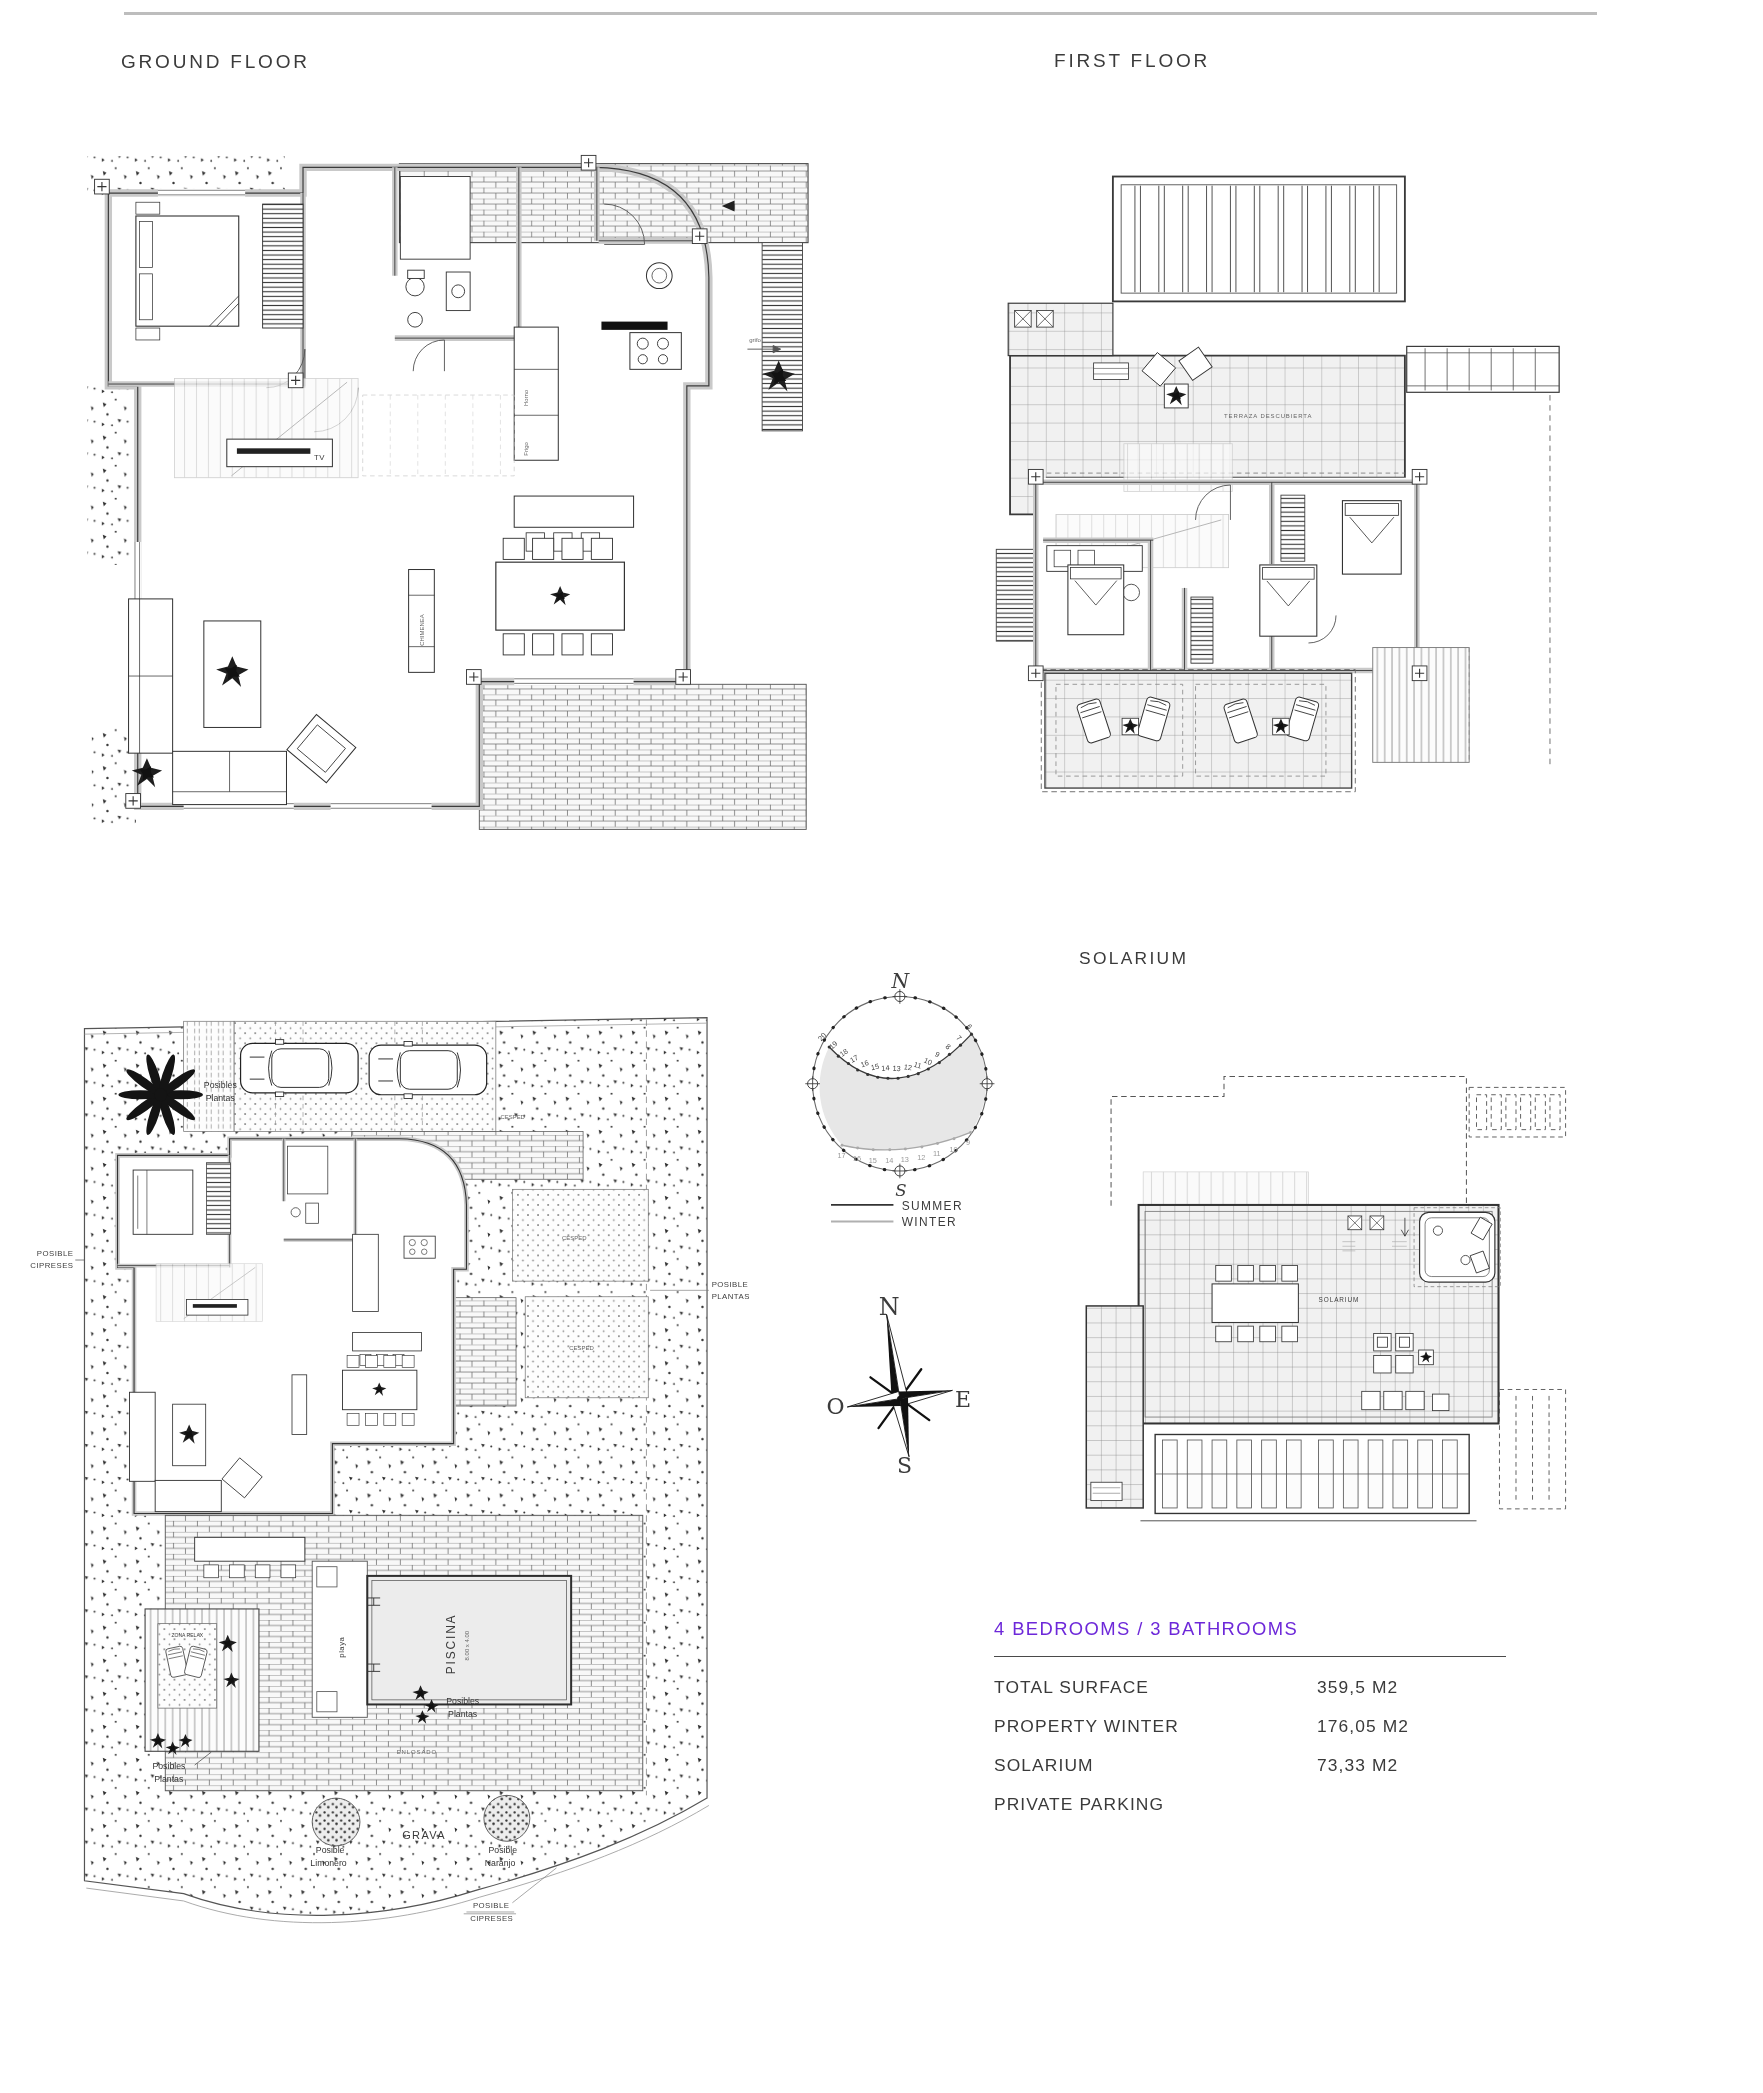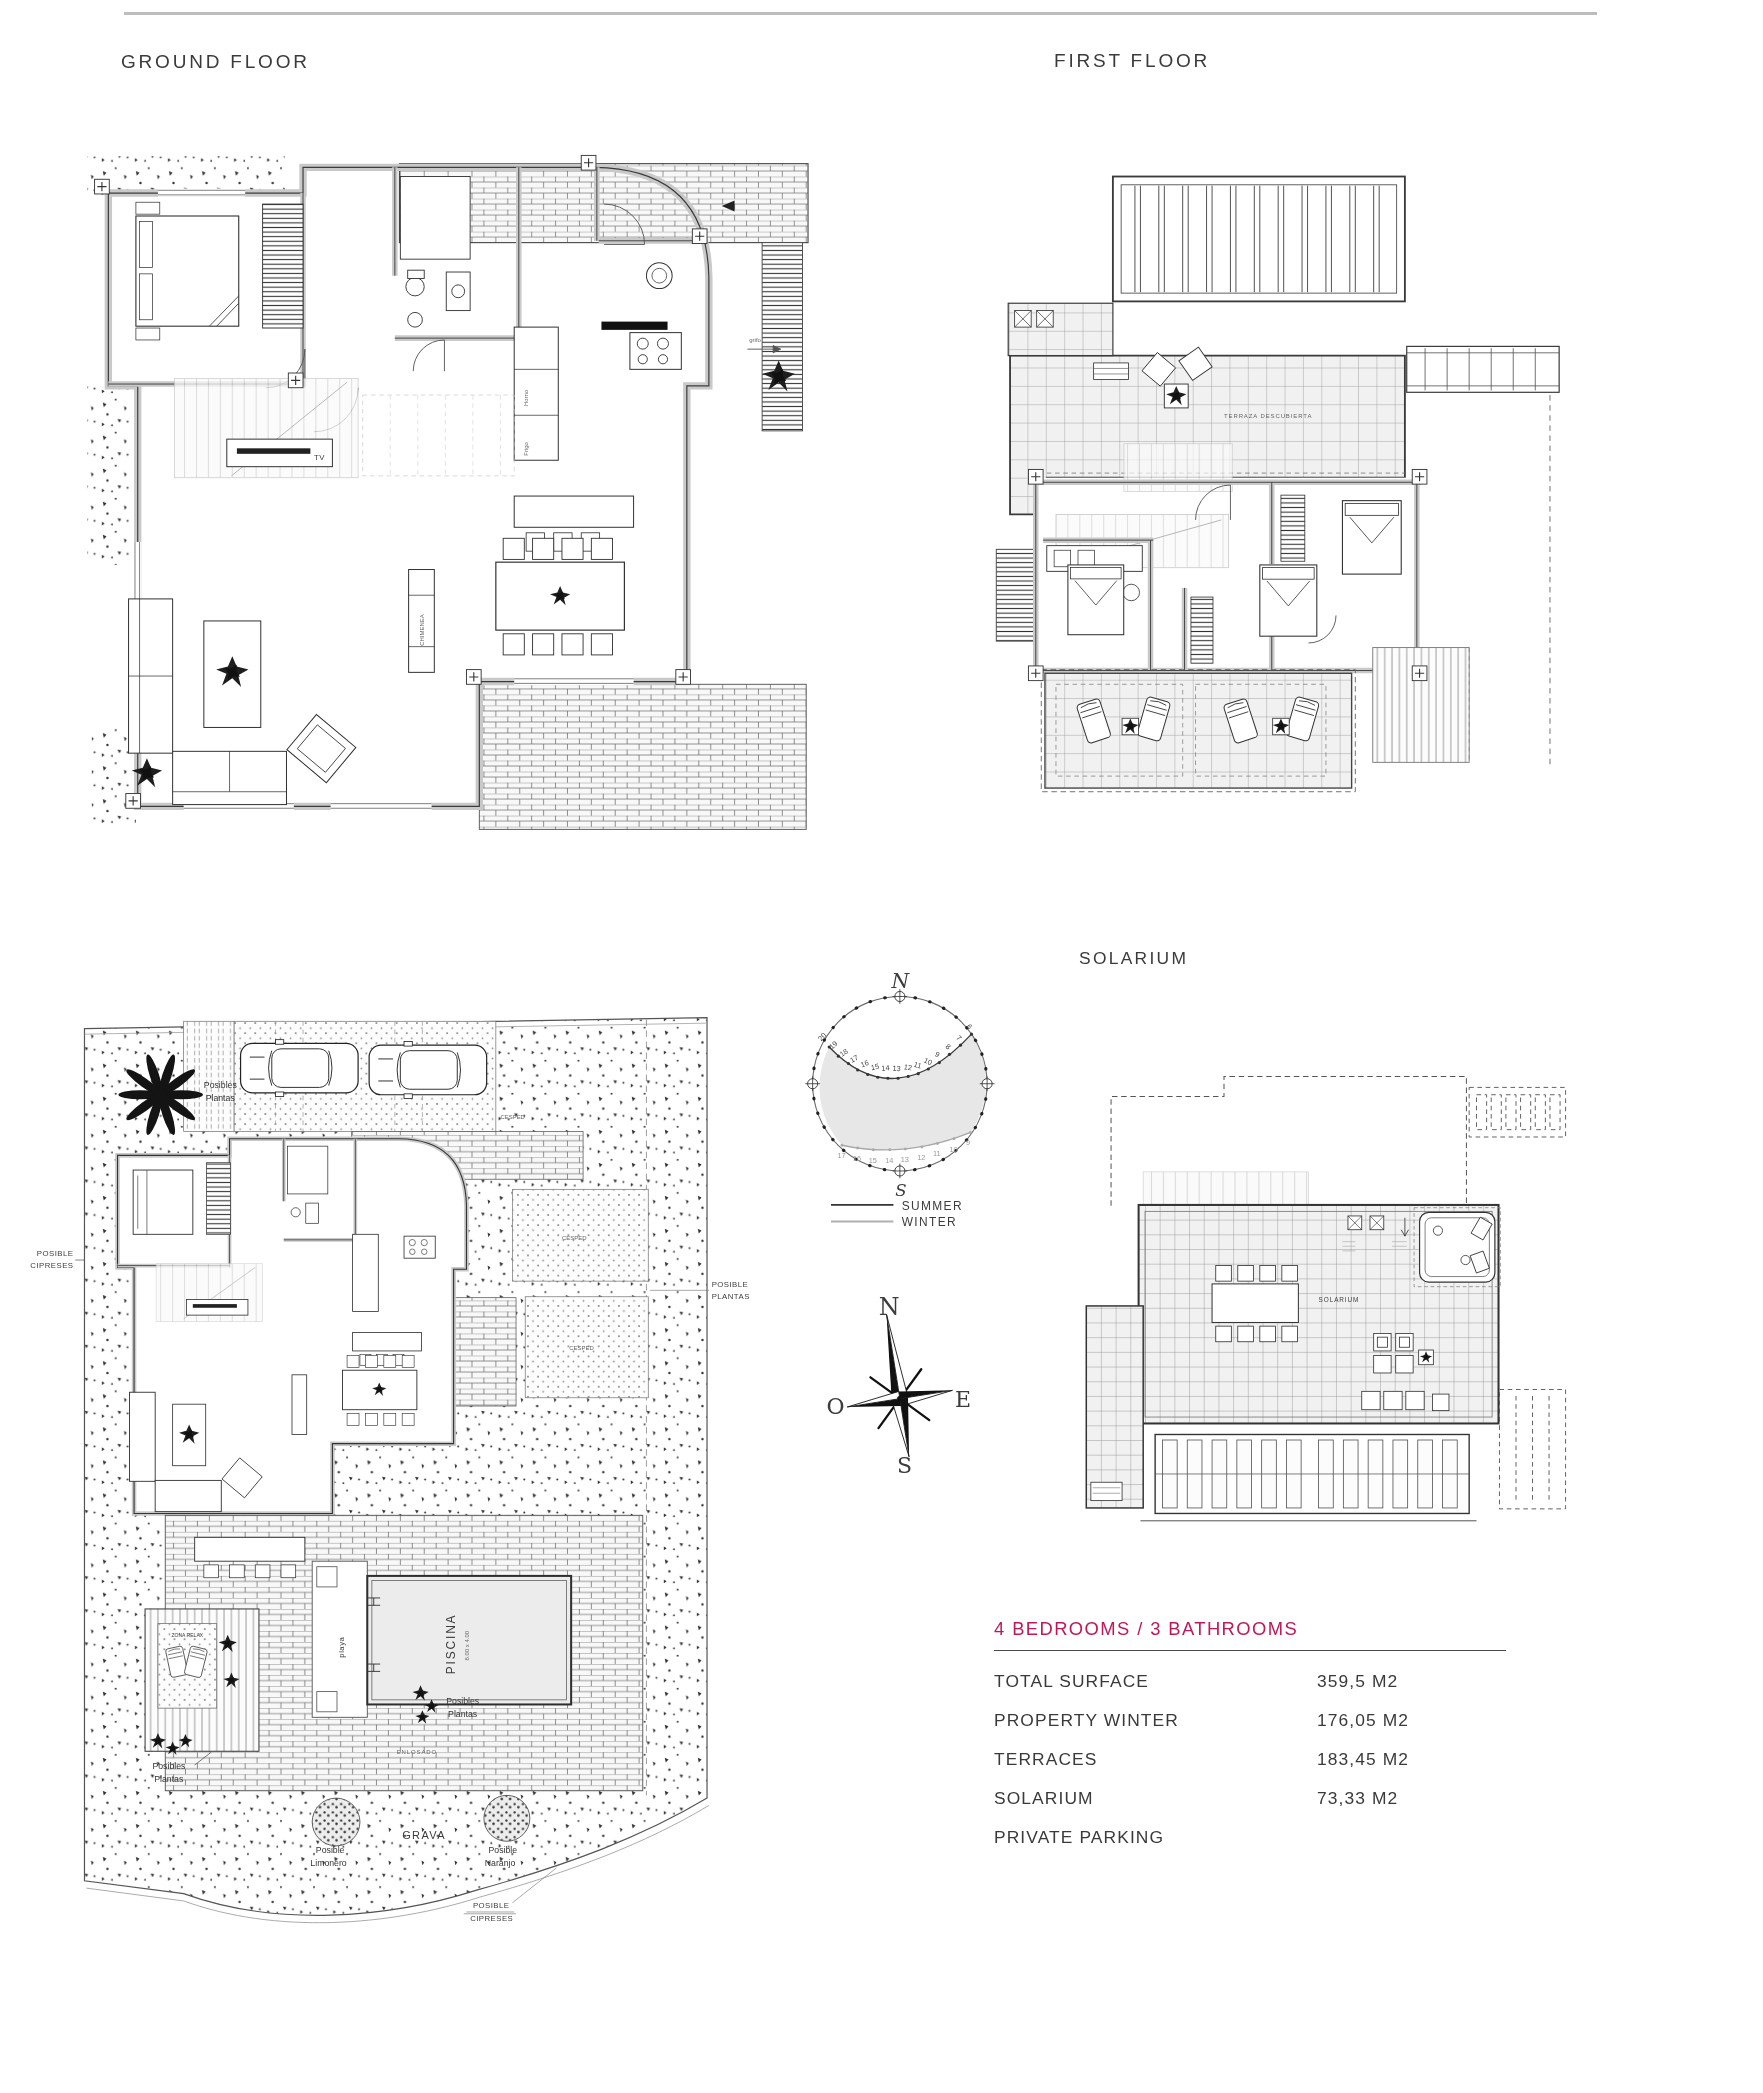--- a/index.html
+++ b/index.html
@@ -7,21 +7,21 @@
         font-family:"Liberation Sans",sans-serif;color:#3a3a3a;}
   .abs{position:absolute;}
   .floor-label{font-size:19px;letter-spacing:2.8px;color:#3b3b3b;}
   #top-rule{left:124px;top:12px;width:1497px;height:2.8px;background:#bdbdbd;}
   #lbl-ground{left:121px;top:51px;}
   #lbl-first{left:1054px;top:50px;}
   #lbl-solarium{left:1079px;top:948px;font-size:17.4px;letter-spacing:2.3px;}
   #plan-canvas{position:absolute;left:0;top:0;}
   
   #specs{left:994px;top:1618px;width:512px;}
-  .spec-title{font-size:18.4px;letter-spacing:1.4px;color:#be185d;padding-bottom:10px;
+  .spec-title{font-size:18.4px;letter-spacing:1.4px;color:#6d28d9;padding-bottom:16px;
               border-bottom:1.8px solid #4a4a4a;}
   .spec-rows{margin-top:11px;}
   .spec-row{display:flex;height:39px;align-items:center;font-size:17.4px;letter-spacing:1.1px;color:#3a3a3a;}
   .spec-label{width:323px;flex:none;}
   .spec-value{flex:1;}
   
   text{font-family:"Liberation Sans",sans-serif;fill:#3c3c3c;}
   .t-tiny{font-size:6.5px;fill:#666;}
   .t-small{font-size:8.5px;letter-spacing:.5px;fill:#3c3c3c;}
   .t-med{font-size:9.5px;fill:#333;}
@@ -715,24 +715,20 @@
     <div class="spec-rows">
       <div class="spec-row">
         <span class="spec-label">TOTAL SURFACE</span>
         <span class="spec-value">359,5 M2</span>
       </div>
       <div class="spec-row">
         <span class="spec-label">PROPERTY WINTER</span>
         <span class="spec-value">176,05 M2</span>
       </div>
       <div class="spec-row">
-        <span class="spec-label">TERRACES</span>
-        <span class="spec-value">183,45 M2</span>
-      </div>
-      <div class="spec-row">
         <span class="spec-label">SOLARIUM</span>
         <span class="spec-value">73,33 M2</span>
       </div>
       <div class="spec-row">
         <span class="spec-label">PRIVATE PARKING</span>
         <span class="spec-value"></span>
       </div>
     </div>
   </div>
 

